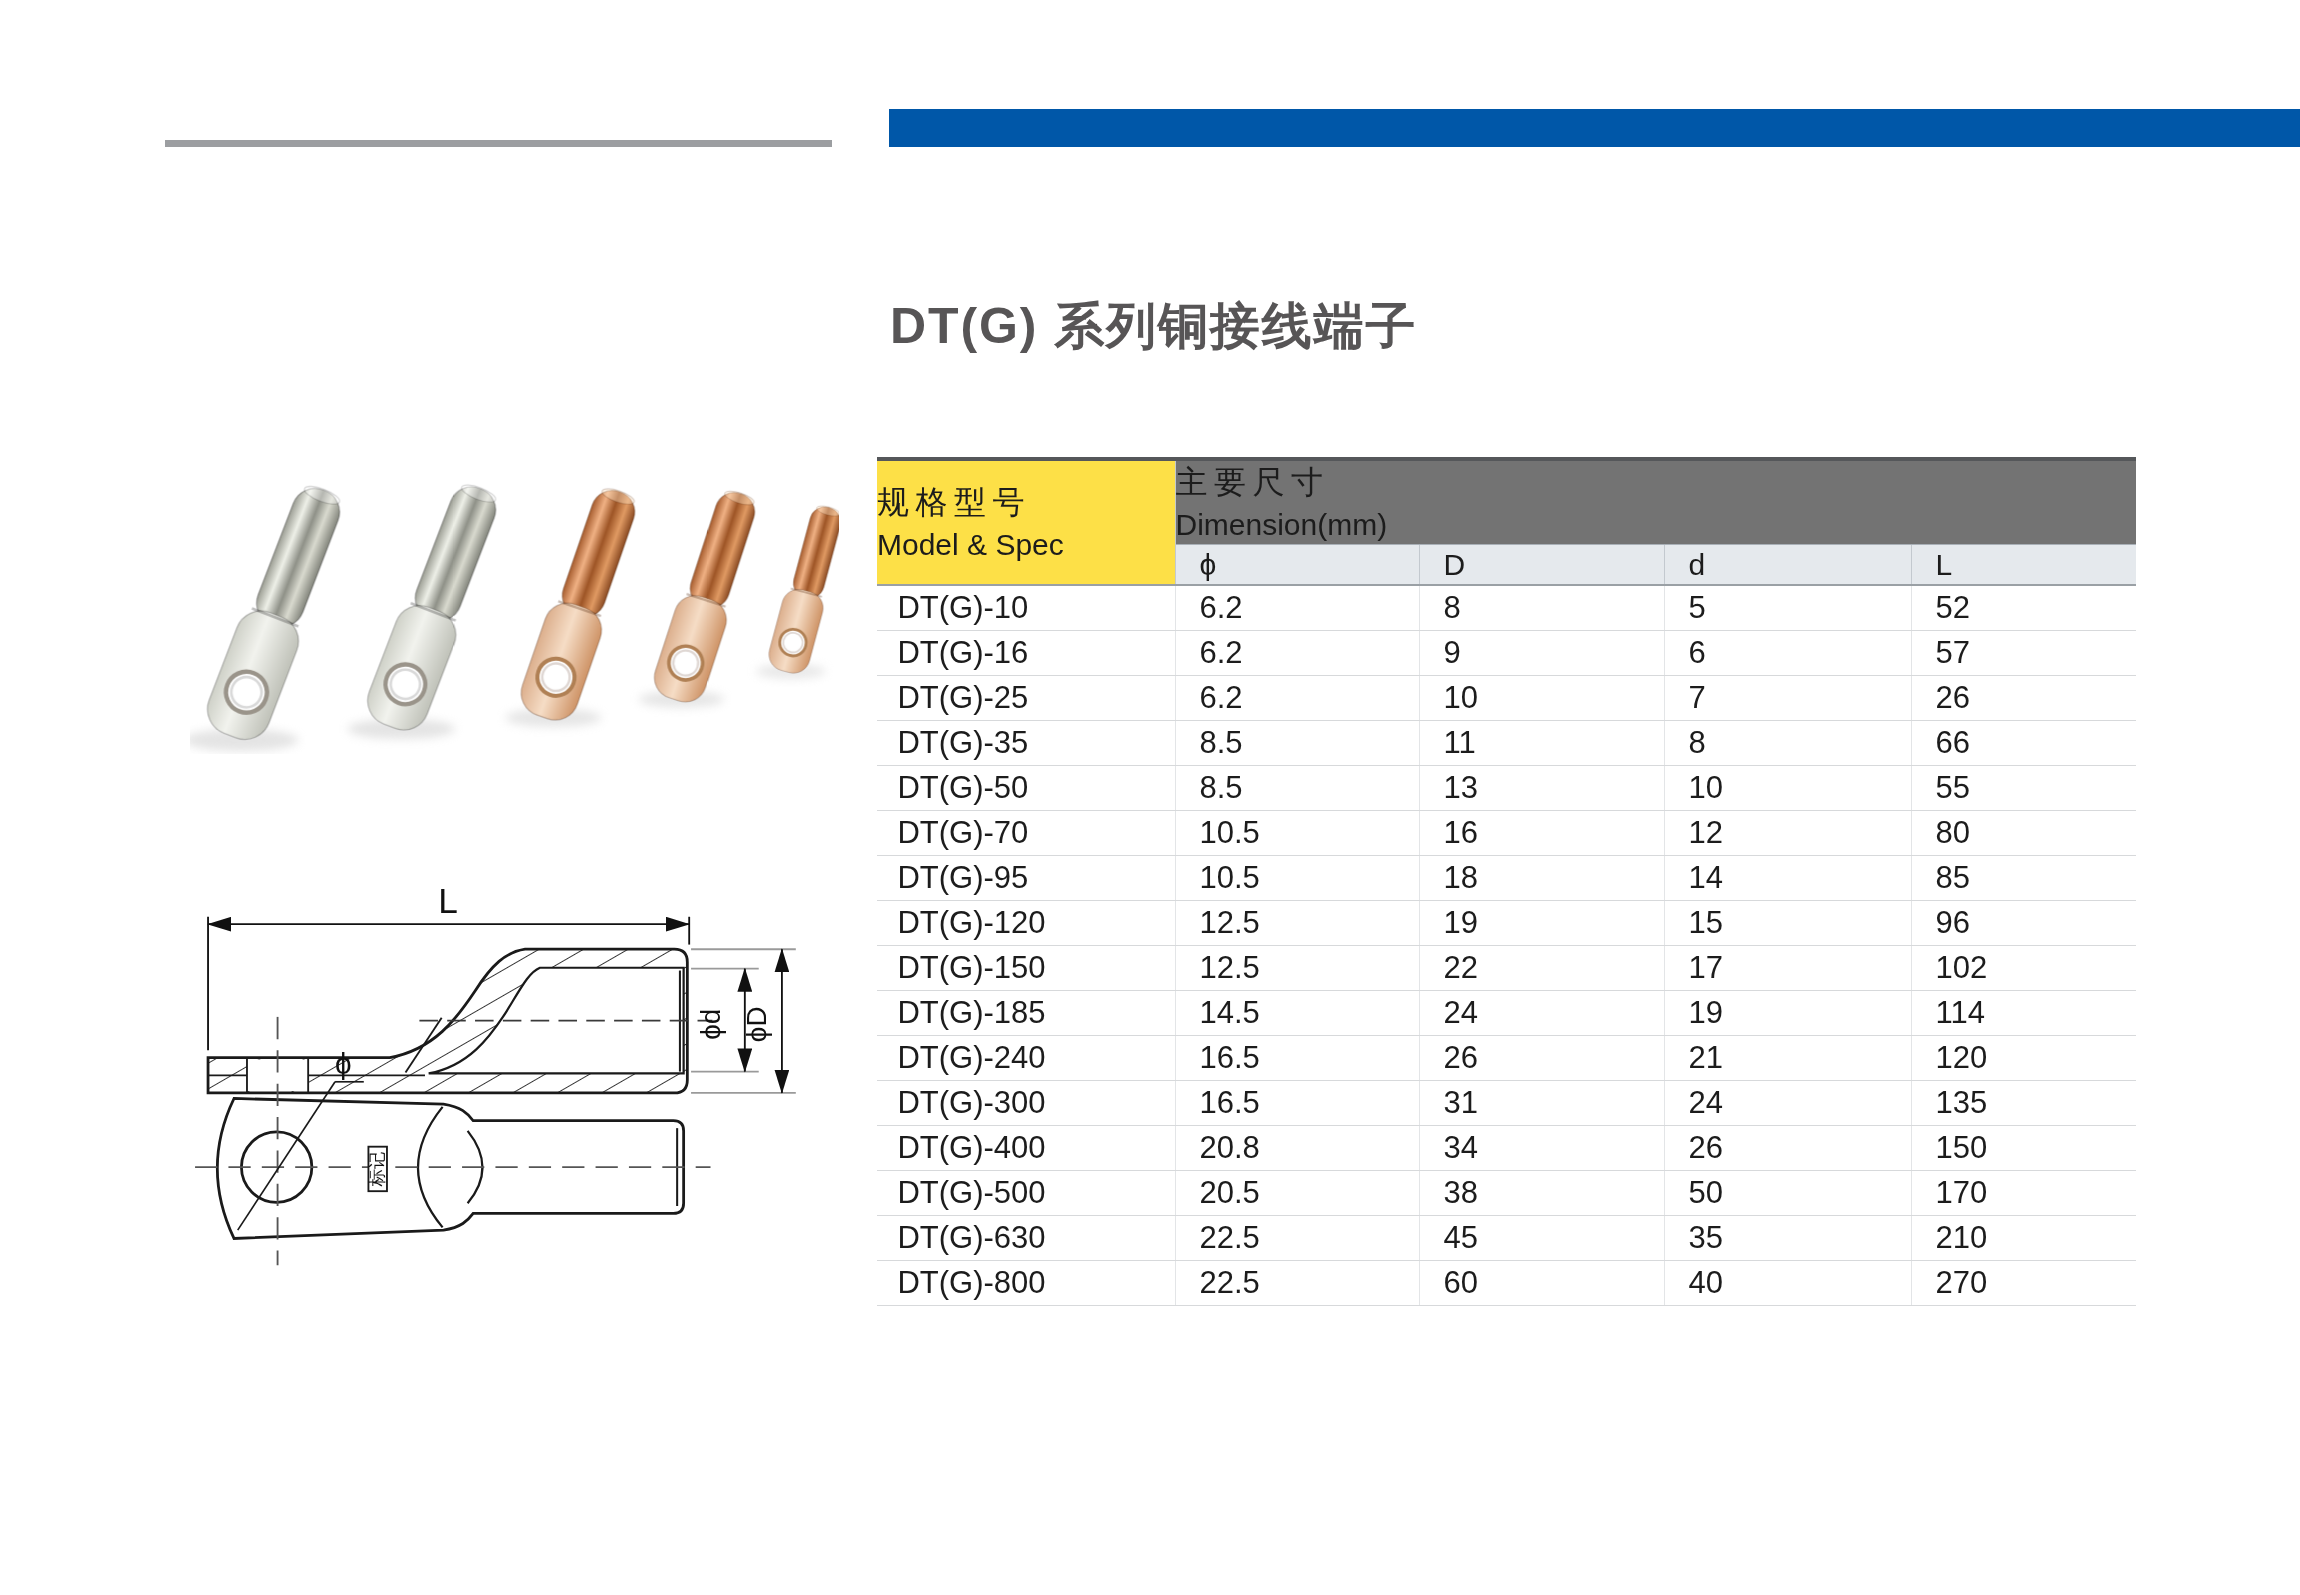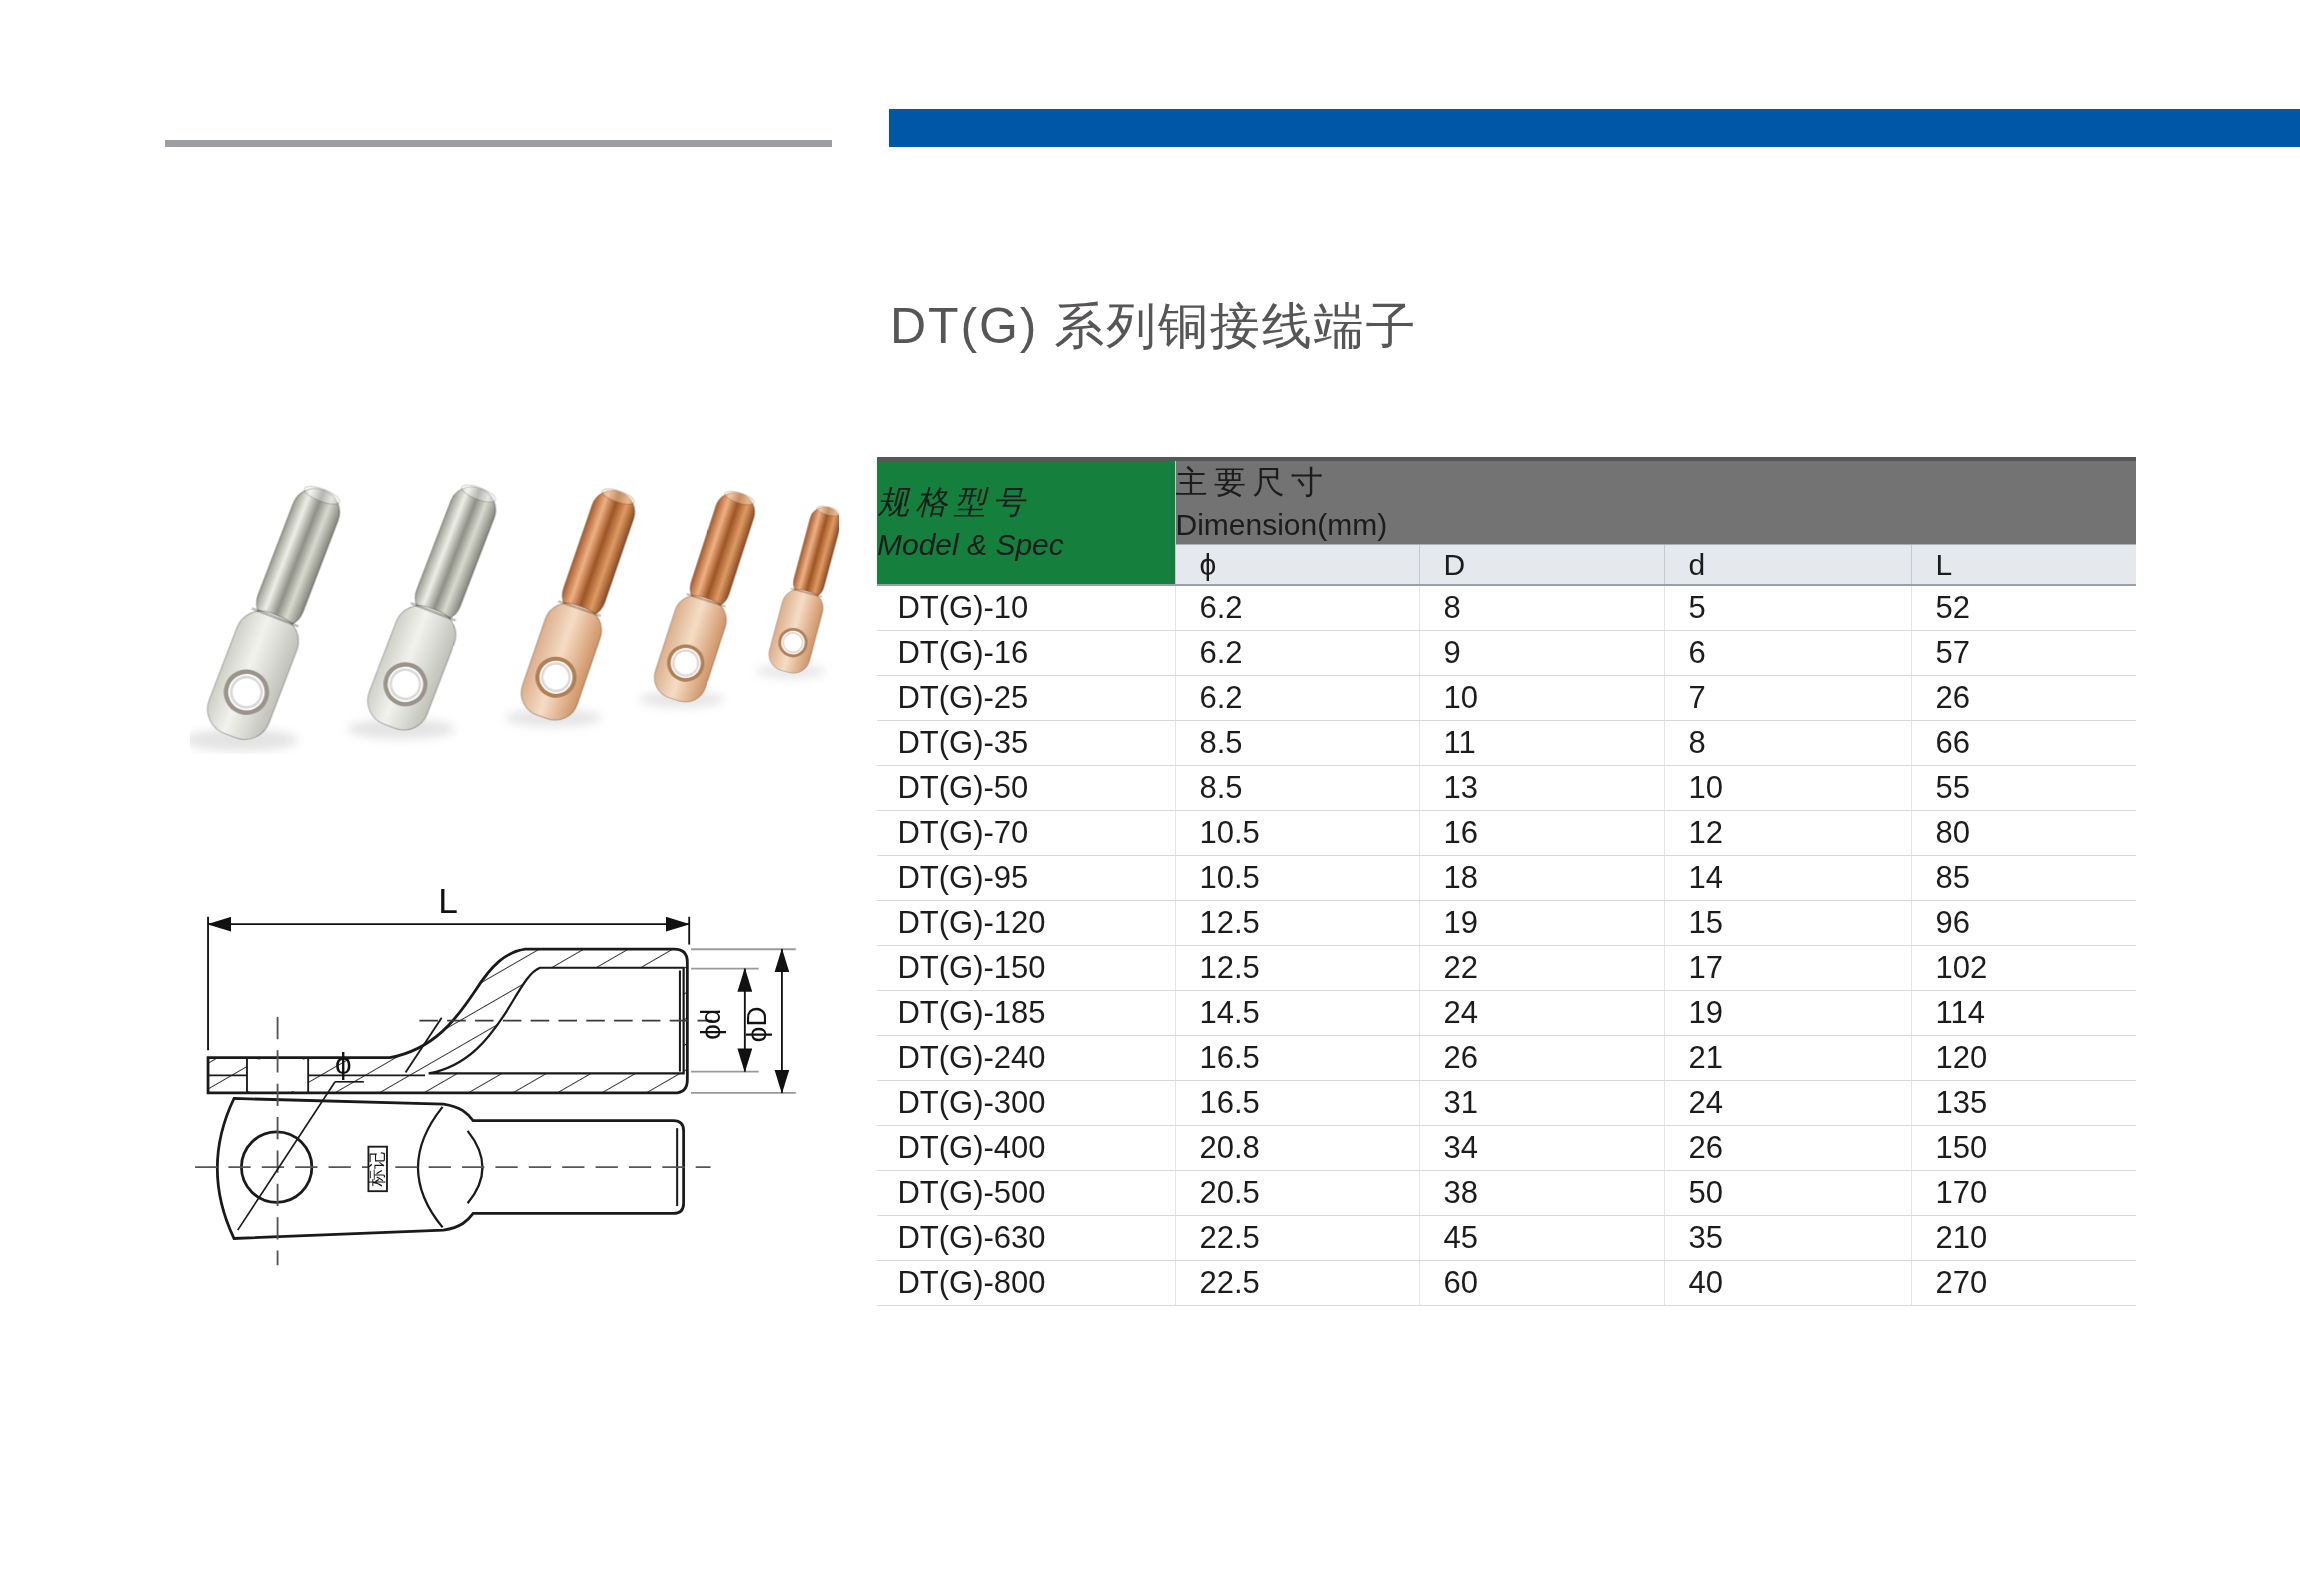--- a/index.html
+++ b/index.html
@@ -7,34 +7,34 @@
     width:2300px;height:1595px;position:relative;background:#ffffff;
     font-family:"Liberation Sans","DejaVu Sans",sans-serif;
     overflow:hidden;
   }
   
   .bar-gray{position:absolute;left:165px;top:140px;width:667px;height:6.5px;background:#9c9ea1;}
   .bar-blue{position:absolute;left:889px;top:109px;width:1412px;height:38px;background:#0057a8;}
 
   
   .title-block{position:absolute;left:890px;top:299px;}
-  .title-cn{font-size:50px;font-weight:400;color:#575556;letter-spacing:1.9px;line-height:1.1;}
+  .title-cn{font-size:50px;font-weight:700;color:#575556;letter-spacing:1.9px;line-height:1.1;}
   .title-en{font-size:33px;font-weight:700;color:#9fa0a0;letter-spacing:0.5px;margin-top:9.3px;}
 
   
   .spec-table-wrap{position:absolute;left:877px;top:457px;width:1259px;}
   table.spec{
     width:1259px;border-collapse:collapse;table-layout:fixed;
     border-top:4.6px solid #55575a;border-bottom:1.9px solid #b4b7ba;
     font-size:31px;color:#1c1c1c;
   }
   table.spec th,table.spec td{font-weight:400;text-align:left;vertical-align:middle;padding:0;}
   th.model-h{
-    height:122px;background:#15803d;padding-left:20.4px;
-    border-right:0.9px solid #c3c9cf;border-bottom:2.8px solid #9aa0a5;vertical-align:middle;font-style:italic;
+    height:122px;background:#fde047;padding-left:20.4px;
+    border-right:0.9px solid #c3c9cf;border-bottom:2.8px solid #9aa0a5;vertical-align:middle;
   }
   th.dim-h{
     height:83px;background:#737373;padding-left:24px;
     border-bottom:0.9px solid #a9b0b7;vertical-align:middle;
   }
   .hdr-cn{font-size:32px;letter-spacing:6.5px;line-height:1.25;}
   .hdr-en{font-size:30px;letter-spacing:0px;line-height:1.25;margin-top:3.7px;}
   tr.sub-row th{
     height:39px;background:#e5e9ed;padding-left:24px;font-size:30px;
     border-bottom:2.8px solid #9aa0a5;border-left:0.9px solid #c3c9cf;

